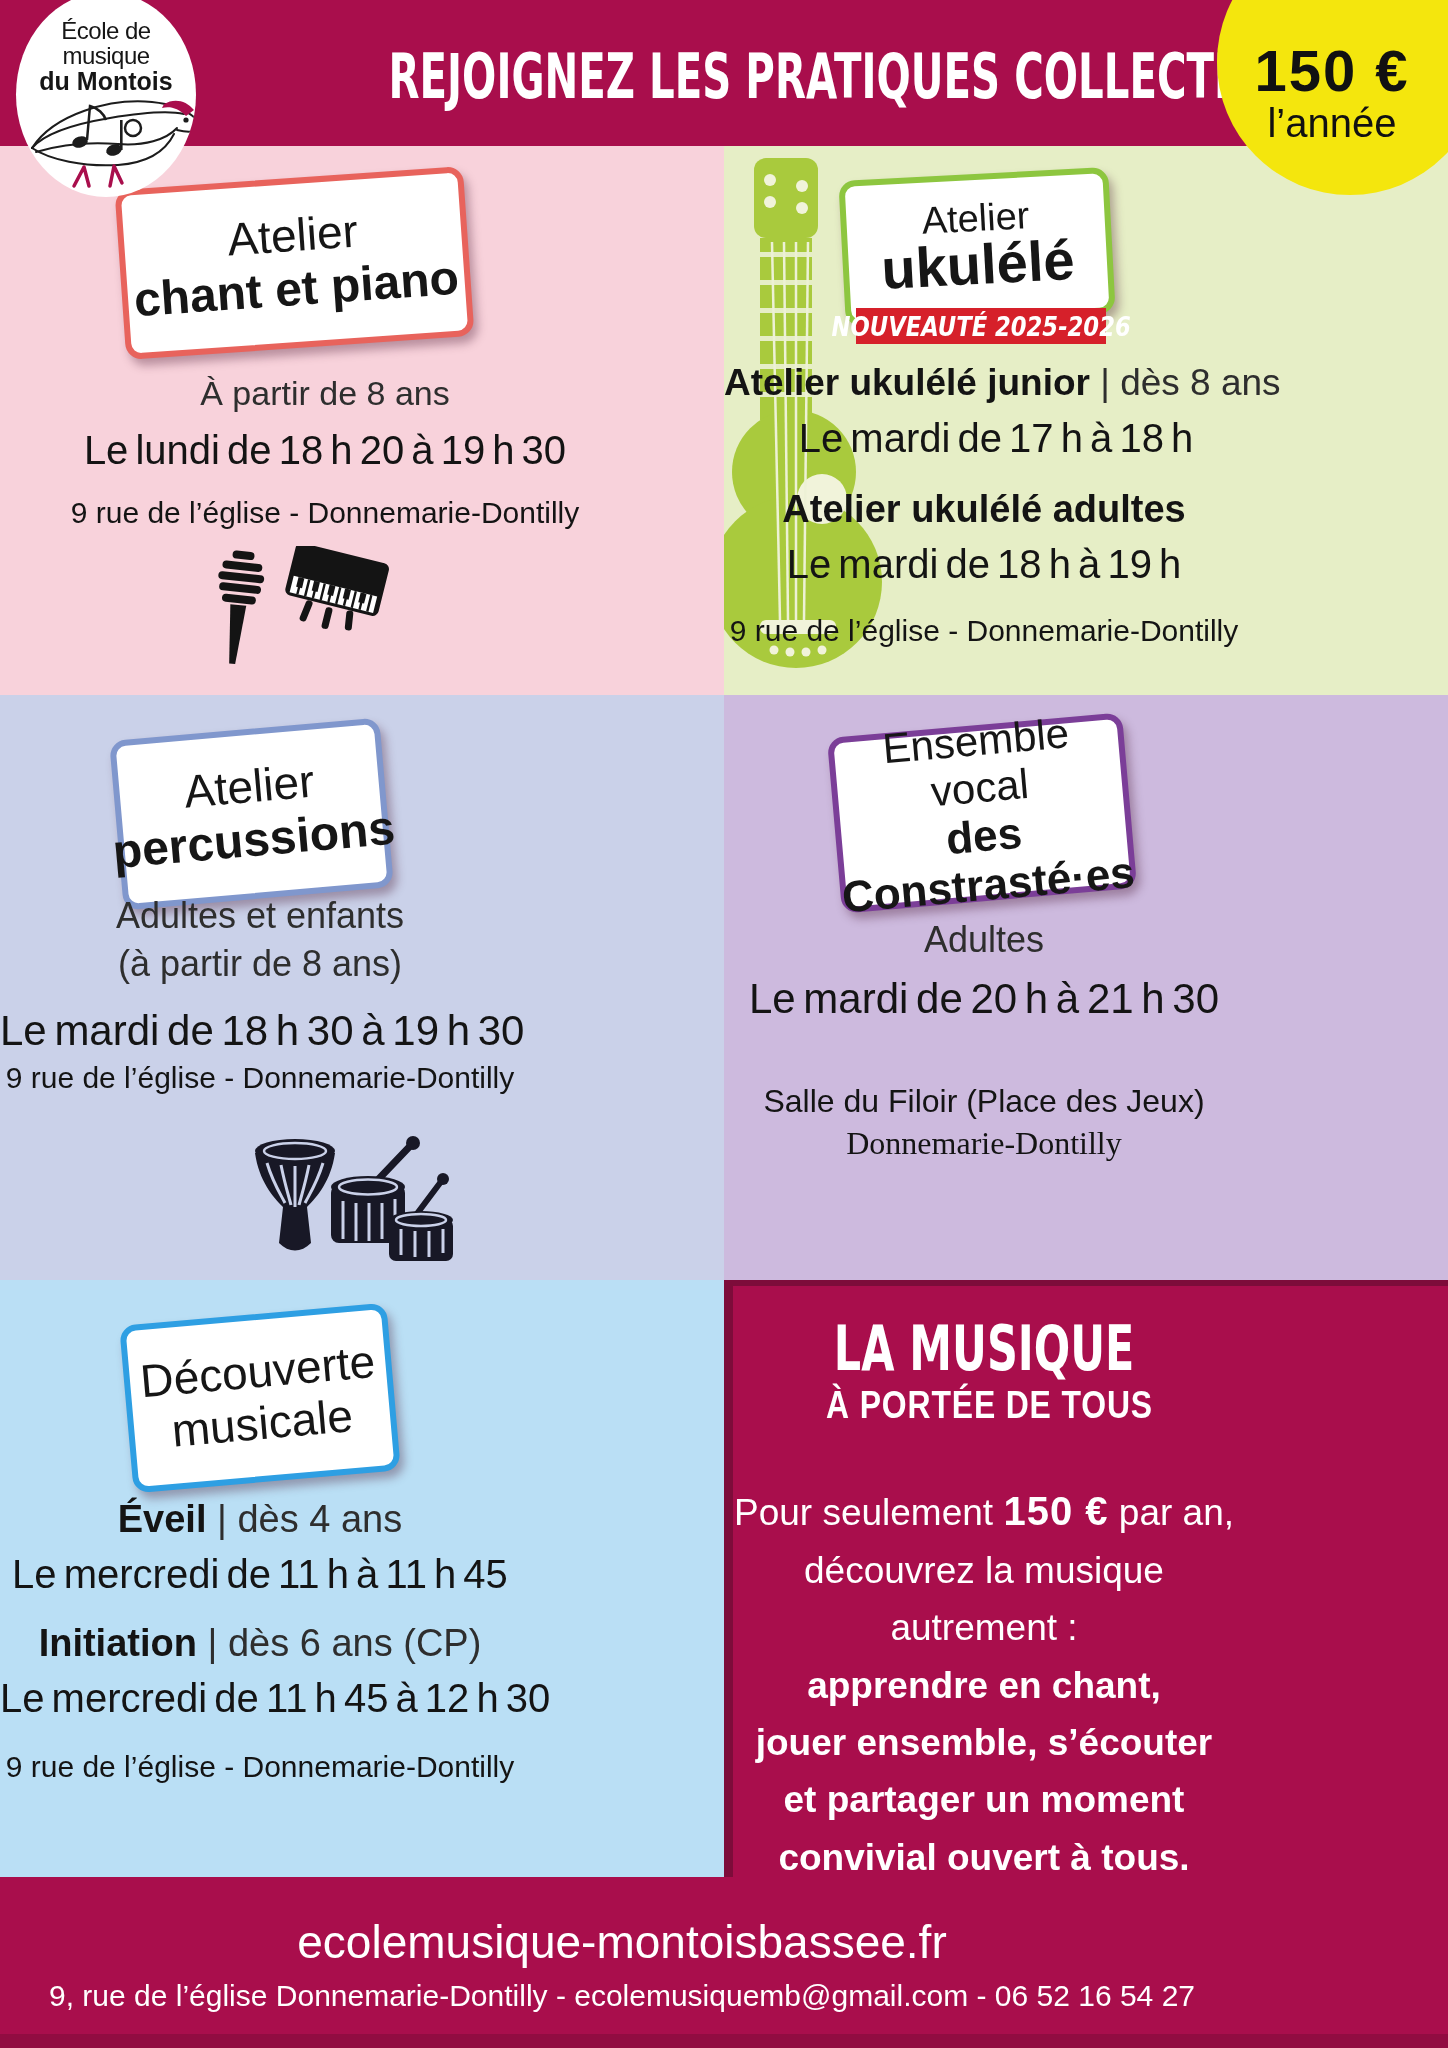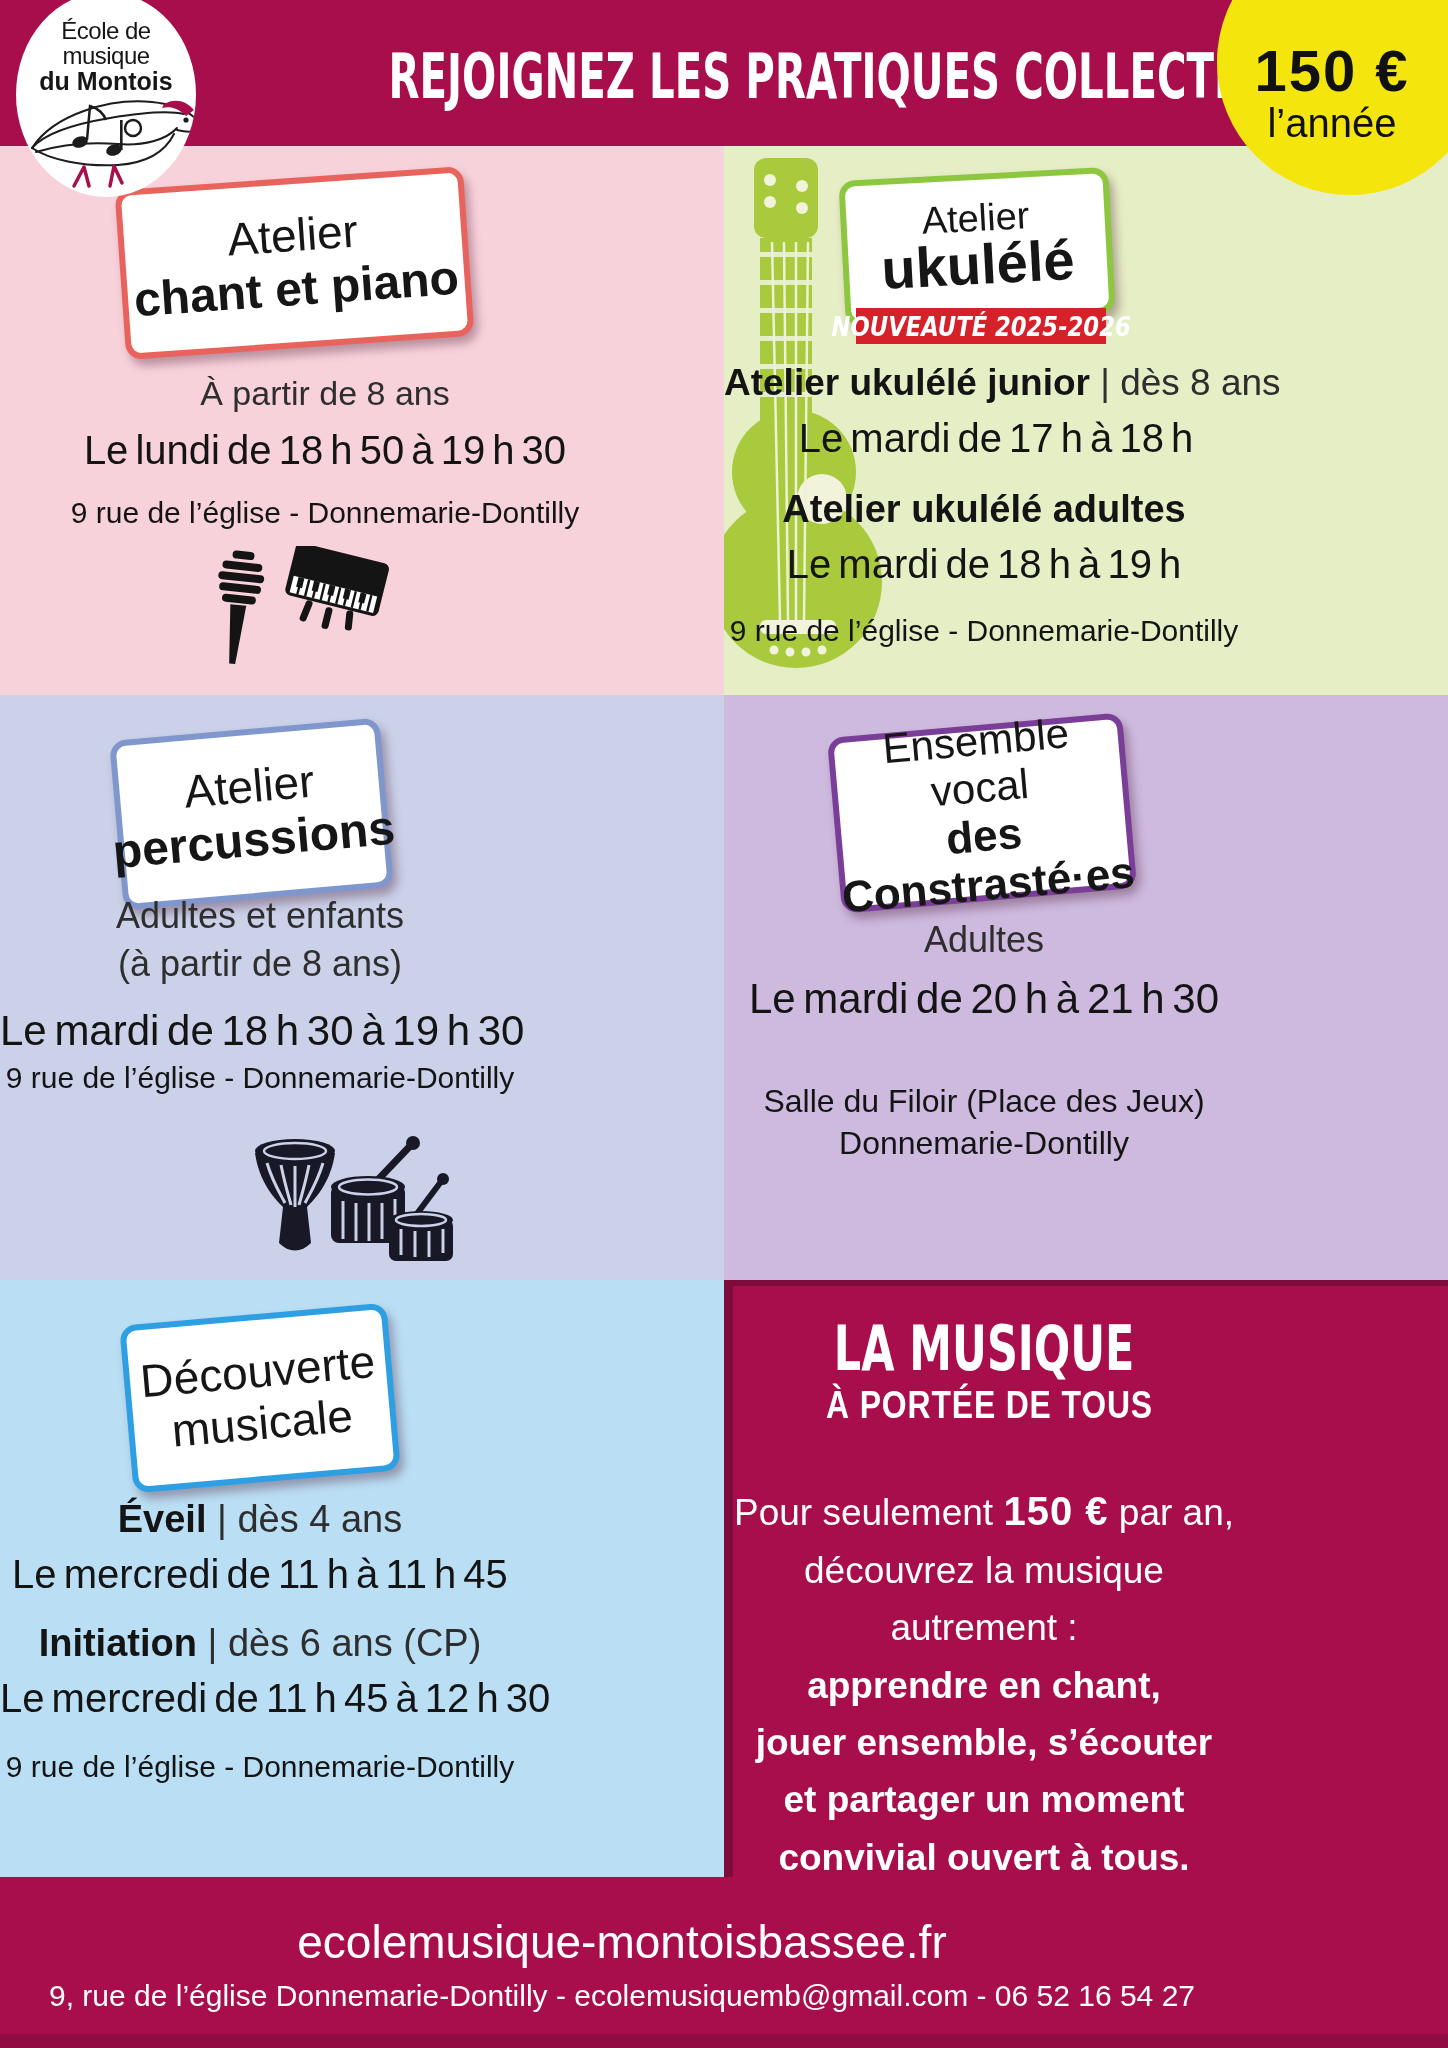--- a/index.html
+++ b/index.html
@@ -135,21 +135,21 @@
   </div>
 
   <div class="panel p-chant">
     <div class="card card-chant">
       <div class="l1">Atelier</div>
       <div class="l2">chant et piano</div>
     </div>
     <div class="txt wide" style="left:25px;top:228px;font-size:34px;">
       <span class="light">À partir de 8 ans</span>
     </div>
-    <div class="txt wide sched" style="left:25px;top:282px;">Le lundi de 18 h 50 à 19 h 30</div>
+    <div class="txt wide sched" style="left:25px;top:282px;">Le lundi de 18 h 20 à 19 h 30</div>
     <div class="txt wide addr" style="left:25px;top:350px;">9 rue de l’église - Donnemarie-Dontilly</div>
 
     <svg class="icon" style="left:210px;top:402px;" width="56" height="120" viewBox="0 0 56 120">
       <g transform="rotate(6 28 60)" fill="#141414">
         <rect x="17" y="3" width="22" height="8" rx="4"></rect>
         <rect x="8" y="14" width="40" height="8" rx="4"></rect>
         <rect x="5" y="25" width="46" height="8" rx="4"></rect>
         <rect x="7" y="36" width="42" height="8" rx="4"></rect>
         <rect x="11" y="47" width="34" height="8" rx="4"></rect>
         <path d="M20,57 L36,57 L31,116 L25,116 Z"></path>
@@ -295,21 +295,21 @@
   <div class="panel p-vocal">
     <div class="card card-vocal">
       <div class="l1">Ensemble vocal</div>
       <div class="l2">des Constrasté·es</div>
     </div>
     <div class="txt" style="top:224px;font-size:36px;">
       <span class="light">Adultes</span>
     </div>
     <div class="txt sched" style="top:280px;font-size:42px;">Le mardi de 20 h à 21 h 30</div>
     <div class="txt" style="top:388px;font-size:32px;font-weight:500;">Salle du Filoir (Place des Jeux)</div>
-    <div class="txt" style="top:430px;font-size:32px;font-weight:500;">Donnemarie-Dontilly</div>
+    <div class="txt" style="top:430px;font-size:32px;font-weight:500;font-family:Liberation Serif, serif;">Donnemarie-Dontilly</div>
   </div>
 
   <div class="panel p-dec">
     <div class="card card-dec">
       <div class="l1">Découverte</div>
       <div class="l2">musicale</div>
     </div>
     <div class="txt" style="top:218px;font-size:38px;">
       <span class="lbl">Éveil</span>
       <span class="age">| dès 4 ans</span>

